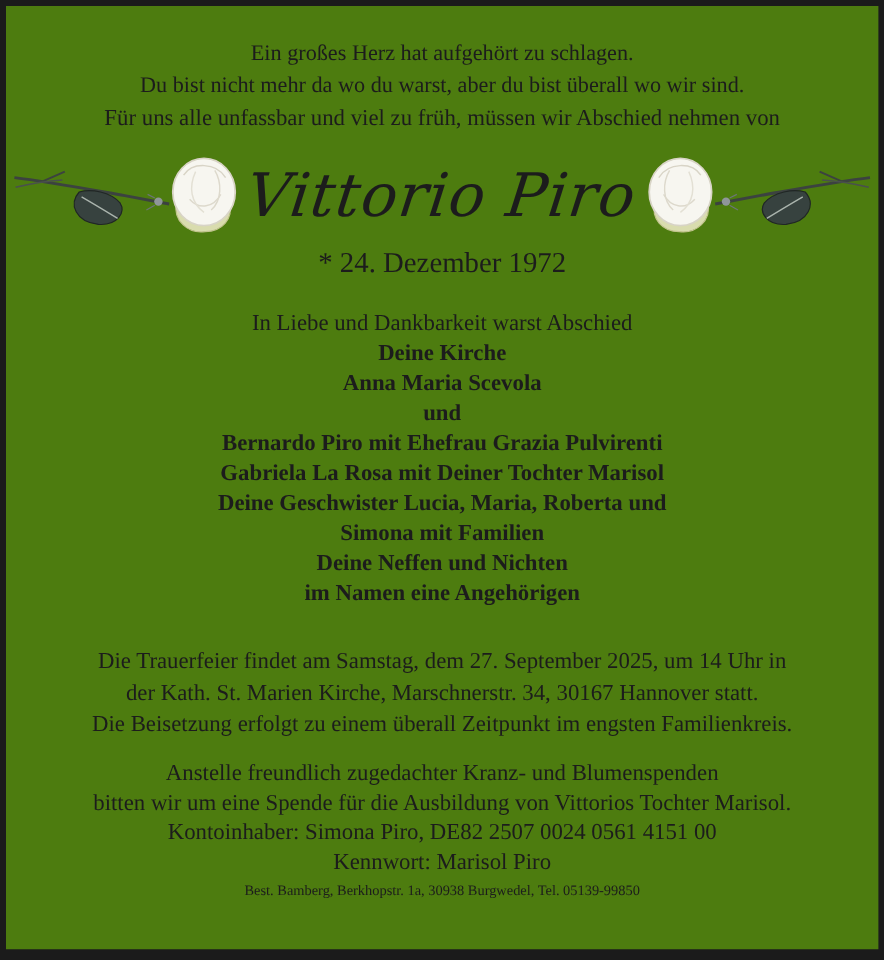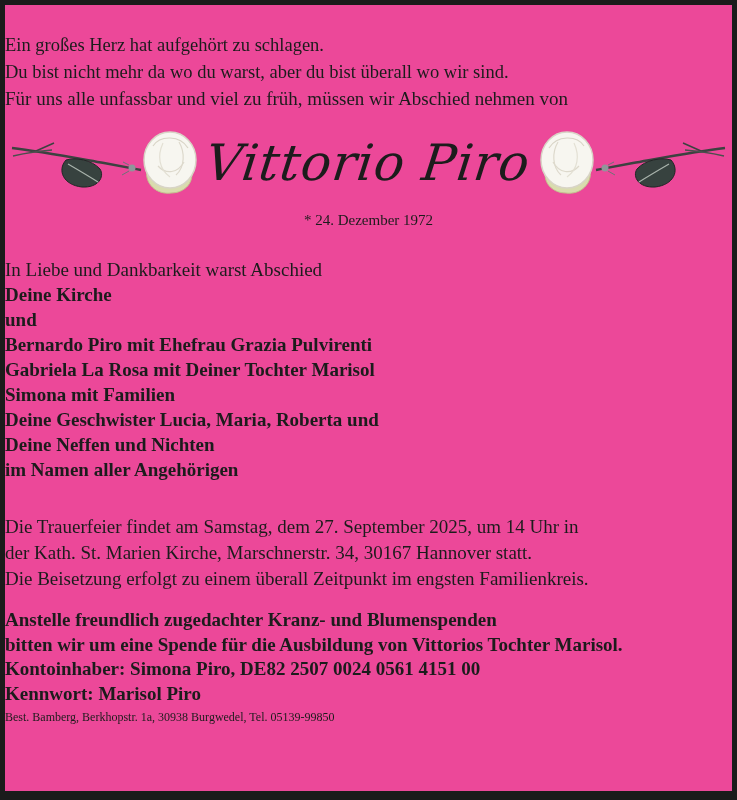--- a/index.html
+++ b/index.html
@@ -2,25 +2,26 @@
 <html lang="de"><head>
 <meta charset="utf-8">
 <style>
   html, body { margin: 0; padding: 0; background: #e8e8e8; }
   .page {
     position: relative;
     width: 737px;
     height: 800px;
     box-sizing: border-box;
     margin: 0 auto;
-    background: #ec4899;
+    background: #4d7c0f;
     border: 5px solid #1b1b1b;
     border-bottom-width: 9px;
     font-family: "Liberation Serif", serif;
     color: #1c1c1c;
+    text-align: center;
     overflow: hidden;
   }
   .page p { margin: 0; }
 
   .opening { margin-top: 27px; font-size: 18.5px; line-height: 27px; }
   .intro   { margin-top: 12px; font-size: 19px;   line-height: 26px; }
 
   .name-row {
     margin-top: 10px;
     height: 82px;
@@ -40,30 +41,30 @@
     padding: 0 2px;
   }
   .rose { display: inline-block; width: 192px; height: 72px; flex: 0 0 auto; }
   .rose.mirrored svg { transform: scaleX(-1); }
 
   .dates {
     margin-top: 2px;
     display: flex;
     justify-content: center;
     gap: 62px;
-    font-size: 15px;
+    font-size: 24px;
     line-height: 28px;
   }
 
   .mourners { margin-top: 23px; font-size: 19px; line-height: 25px; }
   .mourners .bold-line { font-weight: bold; }
 
   .service  { margin-top: 32px; font-size: 19px; line-height: 26px; }
   .burial   { margin-top: 12px; font-size: 19px; line-height: 26px; }
-  .donation { margin-top: 16px; font-size: 19px; line-height: 24.5px; font-weight: bold; }
+  .donation { margin-top: 16px; font-size: 19px; line-height: 24.5px; }
   .funeral-home { margin-top: 22px; font-size: 12px; line-height: 22px; }
 </style>
 </head>
 <body>
 
 <div class="page">
 
   <div class="opening">
     <p>Ein großes Herz hat aufgehört zu schlagen.</p>
     <p>Du bist nicht mehr da wo du warst, aber du bist überall wo wir sind.</p>
@@ -109,27 +110,28 @@
     </span>
   </div>
 
   <div class="dates">
     <span>* 24. Dezember 1972</span>
   </div>
 
   <div class="mourners">
     <p>In Liebe und Dankbarkeit warst Abschied</p>
     <p class="bold-line">Deine Kirche</p>
+    <p class="bold-line">Anna Maria Scevola</p>
     <p class="bold-line">und</p>
     <p class="bold-line">Bernardo Piro mit Ehefrau Grazia Pulvirenti</p>
     <p class="bold-line">Gabriela La Rosa mit Deiner Tochter Marisol</p>
+    <p class="bold-line">Deine Geschwister Lucia, Maria, Roberta und</p>
     <p class="bold-line">Simona mit Familien</p>
-    <p class="bold-line">Deine Geschwister Lucia, Maria, Roberta und</p>
     <p class="bold-line">Deine Neffen und Nichten</p>
-    <p class="bold-line">im Namen aller Angehörigen</p>
+    <p class="bold-line">im Namen eine Angehörigen</p>
   </div>
 
   <div class="service">
     <p>Die Trauerfeier findet am Samstag, dem 27. September 2025, um 14 Uhr in</p>
     <p>der Kath. St. Marien Kirche, Marschnerstr. 34, 30167 Hannover statt.</p>
   </div>
 
   <p class="burial">Die Beisetzung erfolgt zu einem überall Zeitpunkt im engsten Familienkreis.</p>
 
   <div class="donation">

